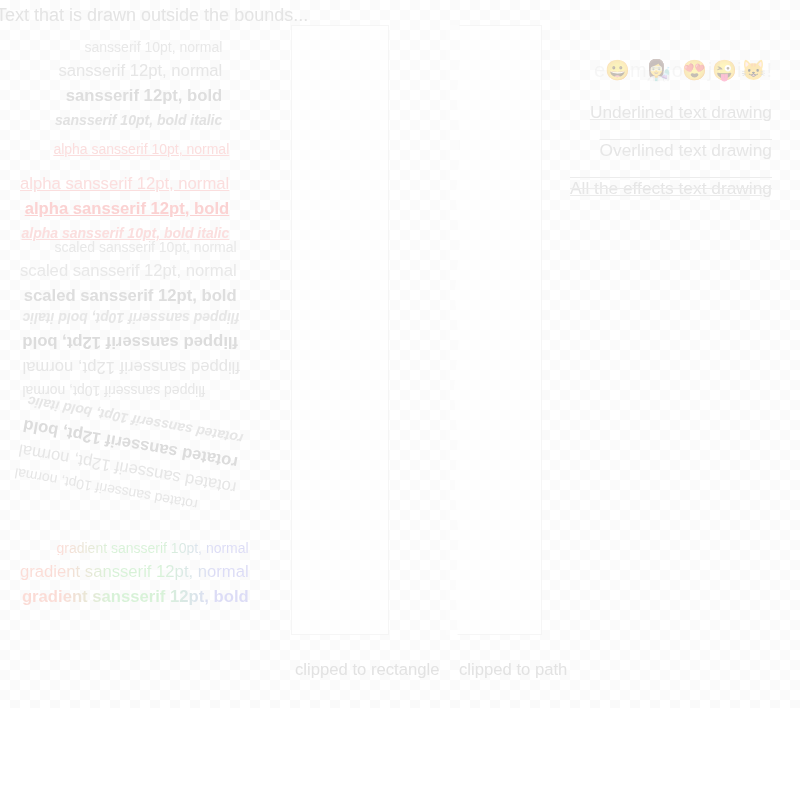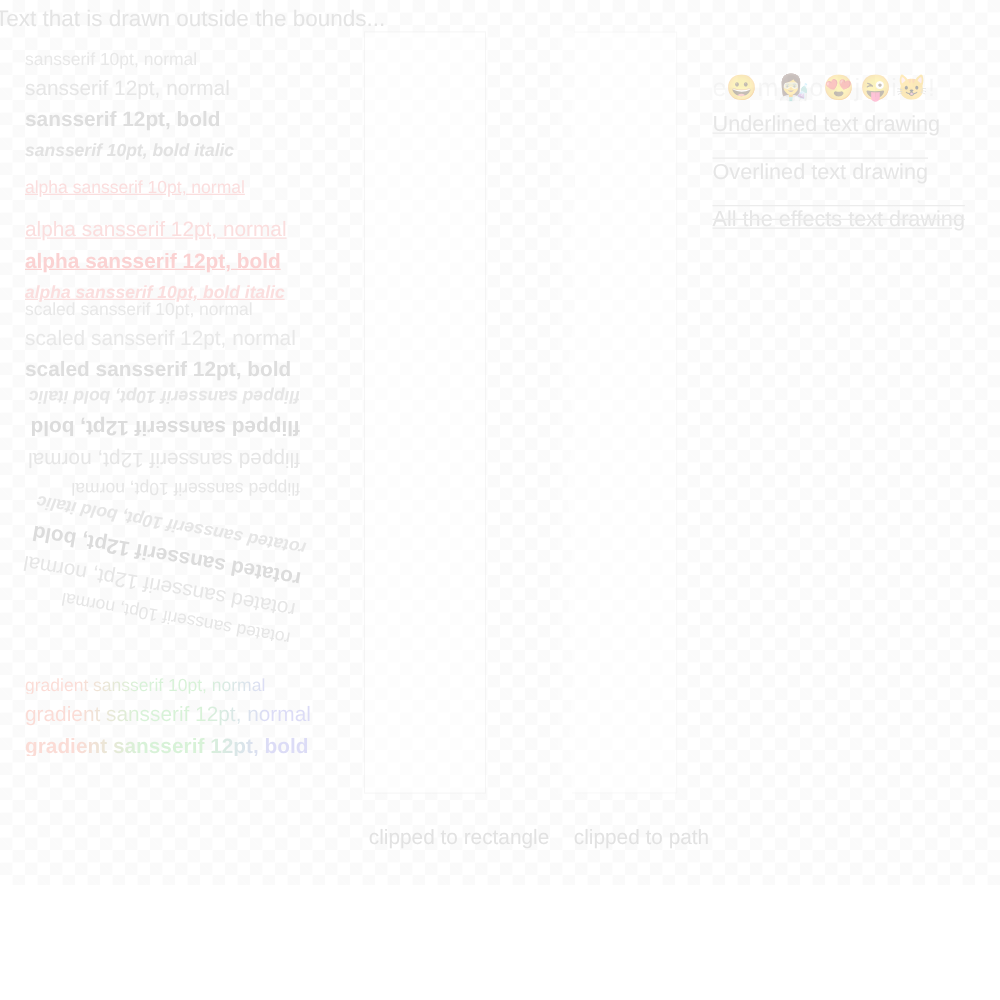--- a/index.html
+++ b/index.html
@@ -13,20 +13,21 @@
     height: 708px;
     overflow: hidden;
     font-family: "Liberation Sans", sans-serif;
     
     background-color: #ffffff;
     background-image:
       linear-gradient(45deg, #fafafa 25%, transparent 25%, transparent 75%, #fafafa 75%),
       linear-gradient(45deg, #fafafa 25%, transparent 25%, transparent 75%, #fafafa 75%);
     background-size: 20px 20px;
     background-position: 0 0, 10px 10px;
+    text-align: right;
   }
 
   
   .clip-col {
     position: absolute;
     top: 25px;
     width: 98px;
     height: 610px;
     overflow: hidden;
     background: rgba(255,255,255,0.55);
@@ -70,21 +71,21 @@
   
   .block { position: absolute; left: 20px; }
   .line { white-space: nowrap; line-height: 1.0; }
 
   .s10  { font-size: 10.5pt; }
   .s12  { font-size: 12.5pt; }
   .b    { font-weight: bold; }
   .bi   { font-weight: bold; font-style: italic; }
 
   
-  .plain .line  { color: #e8e8e8; }
+  .plain .line  { color: #e8e8e8; margin-left: 35px; }
   .plain .l2    { color: #e6e6e6; }
   .plain .l3    { color: #dedede; }
   .plain .l4    { color: #e2e2e2; }
 
   
   .alpha .line { color: #fbdede; text-decoration: underline; }
   .alpha .l3   { color: #fbd2d2; }
 
   
   .scaled .line { color: #e8e8e8; }
@@ -123,21 +124,21 @@
   #effects-panel { position: absolute; left: 570px; top: 58px; }
   #effects-panel .eff {
     font-size: 13pt;
     color: #e6e6e6;
     margin-bottom: 17px;
     white-space: nowrap;
   }
   #emoji-line {
     font-size: 15pt;
     color: #e4e4e4;
-    margin-bottom: 6px;
+    margin-bottom: 20px;
     white-space: nowrap;
     opacity: 0.30;
   }
   .u  { text-decoration: underline; text-decoration-color: #ececec; }
   .st { text-decoration: line-through; text-decoration-color: #ececec; }
   .ov { text-decoration: overline; text-decoration-color: #ececec; }
   .all { text-decoration: underline overline line-through; text-decoration-color: #ececec; }
 
   
   .caption {

